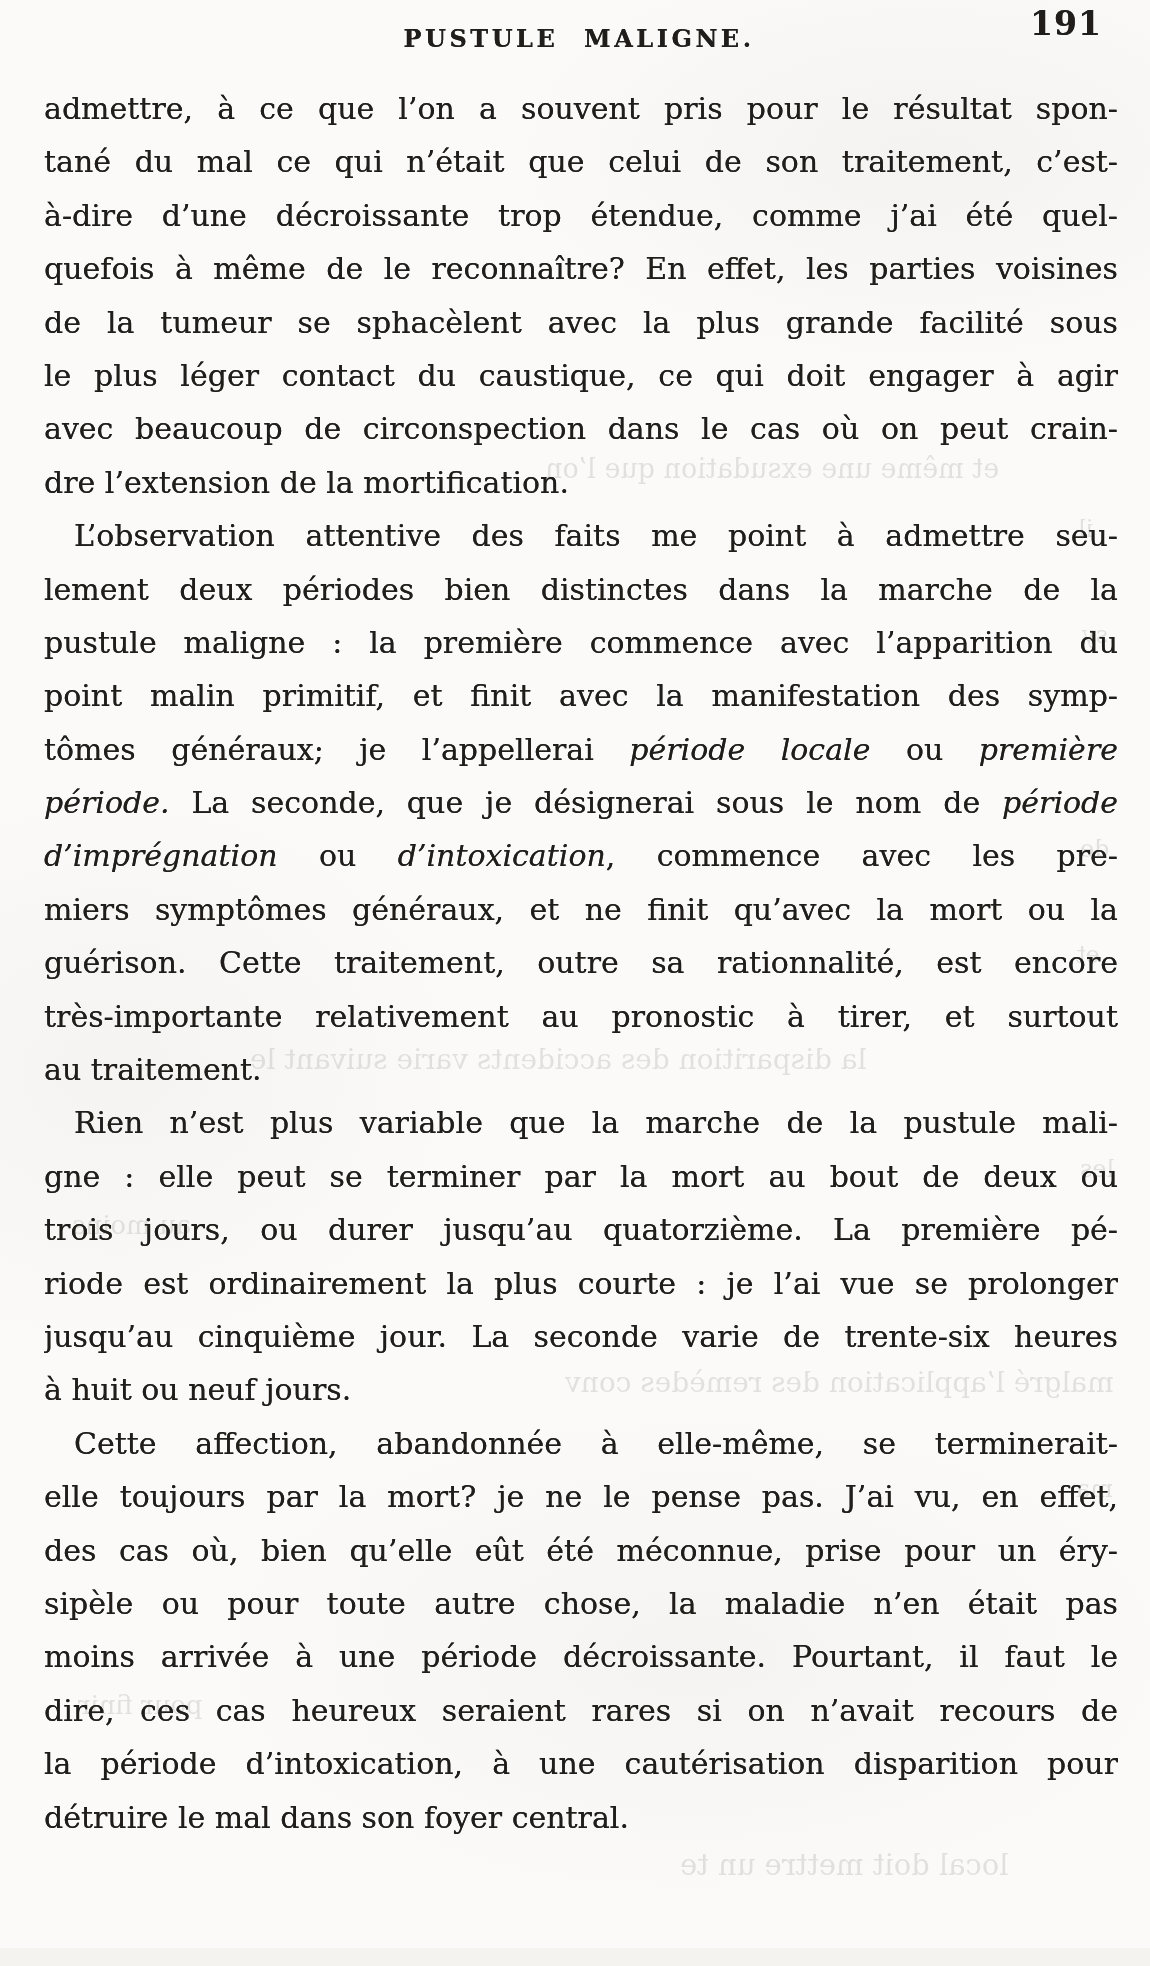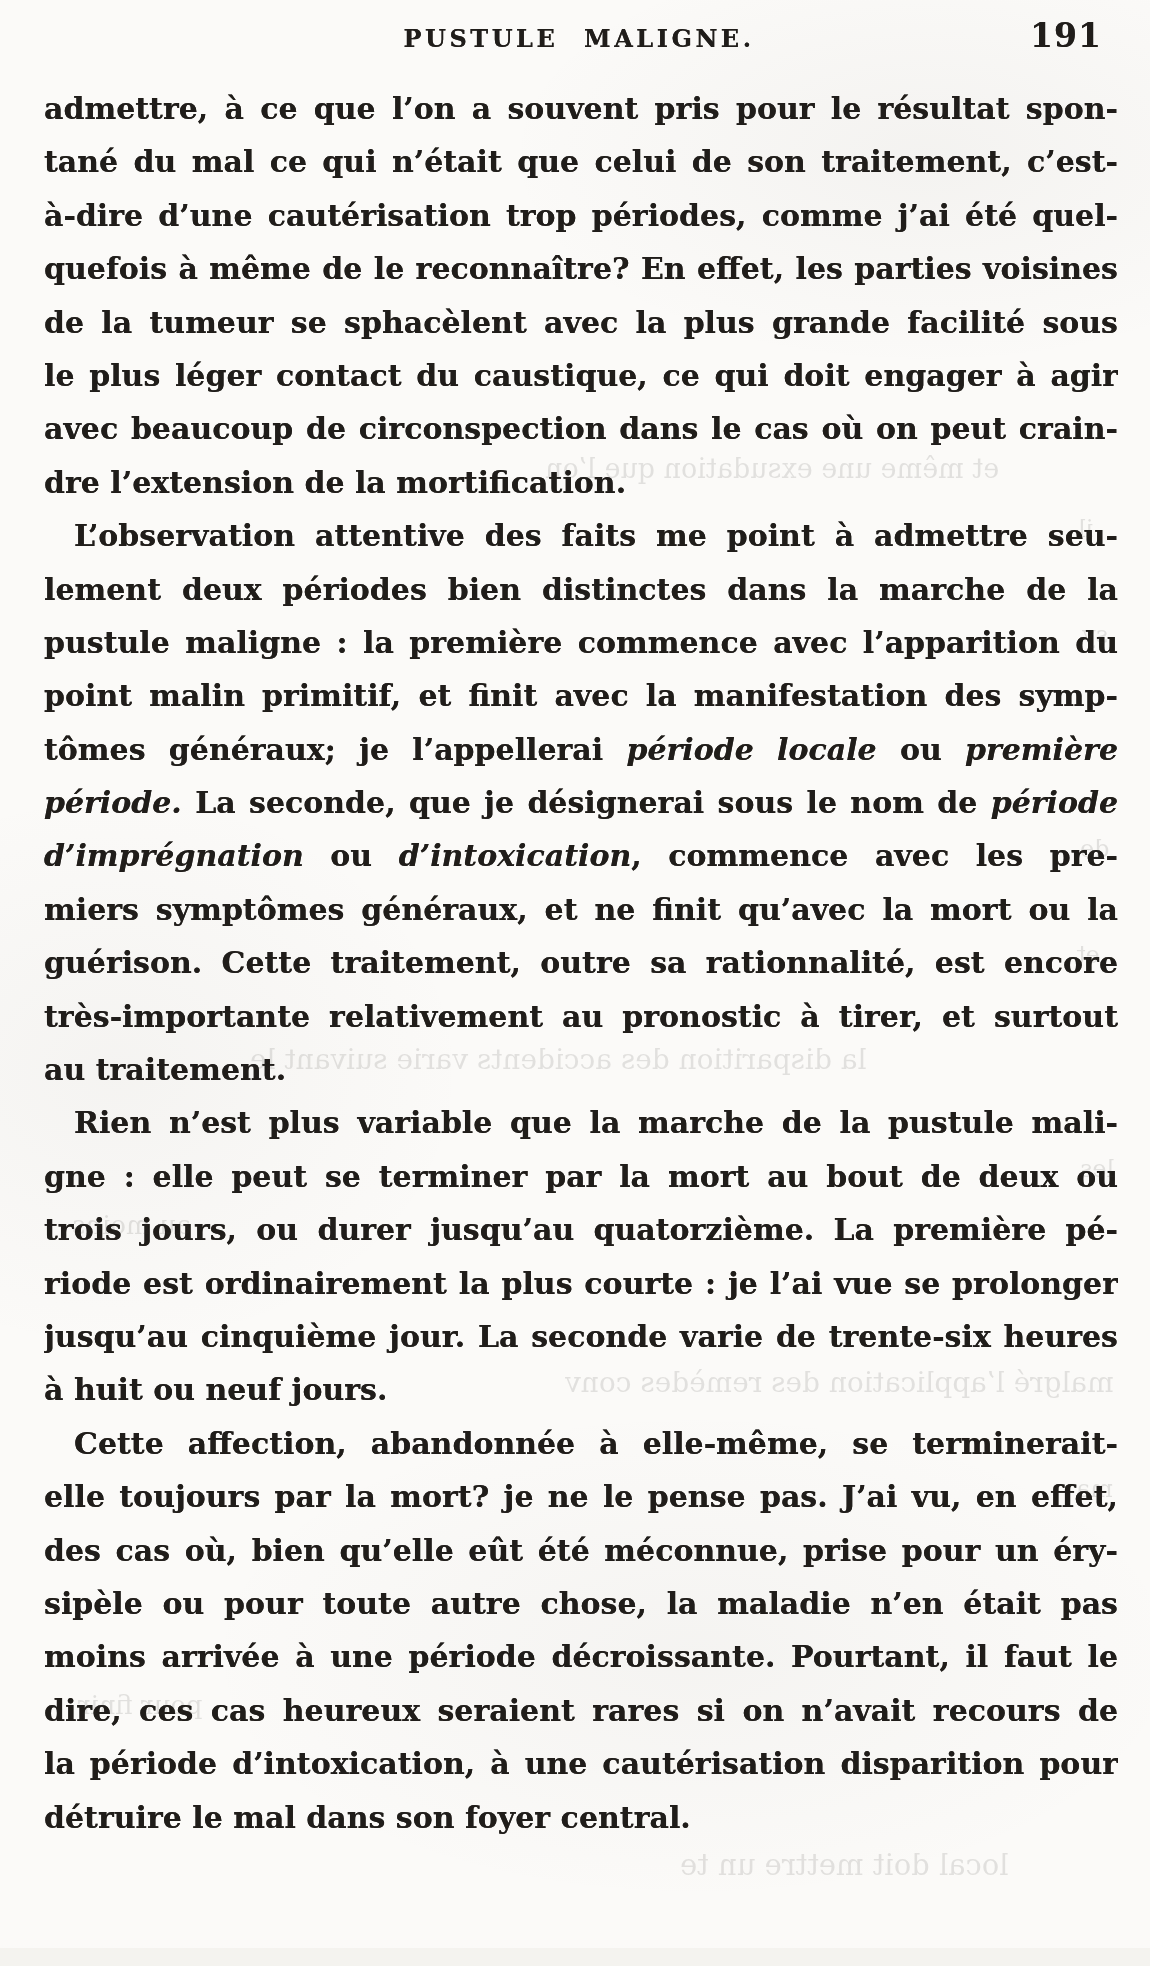--- a/index.html
+++ b/index.html
@@ -20,36 +20,35 @@
     color:var(--ink,#201d1a);
     padding-left:8px;
   }
   .running-title{
     position:absolute;top:24px;left:50%;transform:translateX(-50%);
     font-size:24px;font-weight:bold;letter-spacing:3.5px;word-spacing:14px;
     white-space:nowrap;
     text-shadow:0 0 0.6px rgba(32,29,26,.85);
   }
   .page-number{
-    position:absolute;top:16px;right:56px;
+    position:absolute;top:4px;right:56px;
     font-size:33px;font-weight:bold;letter-spacing:1px;
     text-shadow:0 0 0.5px rgba(32,29,26,.8);
   }
   .page-text{
     position:absolute;top:82px;left:44px;right:40px;
   }
   .line{
     height:53.4px;line-height:53.4px;
     font-size:30px;
     overflow:hidden;
     text-align:justify;
     text-align-last:justify;
     text-shadow:0 0 0.55px rgba(32,29,26,.85);
     white-space:normal;
-    font-weight:bold;
   }
   .line.last{text-align-last:left;}
   .line.indent{text-indent:30px;}
   .it{font-style:italic;}
   .ghost{
     position:absolute;
     transform:scaleX(-1);
     opacity:.13;
     color:#3e3c38;
     filter:blur(0.7px);
@@ -62,21 +61,21 @@
 </head>
 <body>
 
 <div class="page" style="--ink: #201d1a; --paper: #fbfaf8;">
   <div class="running-title">PUSTULE MALIGNE.</div>
   <div class="page-number">191</div>
   <div class="page-text">
       <div>
         <div class="line"><span>admettre, à ce que l’on a souvent pris pour le résultat spon-</span></div>
         <div class="line"><span>tané du mal ce qui n’était que celui de son traitement, c’est-</span></div>
-        <div class="line"><span>à-dire d’une cautérisation trop périodes, comme j’ai été quel-</span></div>
+        <div class="line"><span>à-dire d’une décroissante trop étendue, comme j’ai été quel-</span></div>
         <div class="line"><span>quefois à même de le reconnaître? En effet, les parties voisines</span></div>
         <div class="line"><span>de la tumeur se sphacèlent avec la plus grande facilité sous</span></div>
         <div class="line"><span>le plus léger contact du caustique, ce qui doit engager à agir</span></div>
         <div class="line"><span>avec beaucoup de circonspection dans le cas où on peut crain-</span></div>
         <div class="line last"><span>dre l’extension de la mortification.</span></div>
       </div>
       <div>
         <div class="line indent"><span>L’observation attentive des faits me point à admettre seu-</span></div>
         <div class="line"><span>lement deux périodes bien distinctes dans la marche de la</span></div>
         <div class="line"><span>pustule maligne : la première commence avec l’apparition du</span></div>

